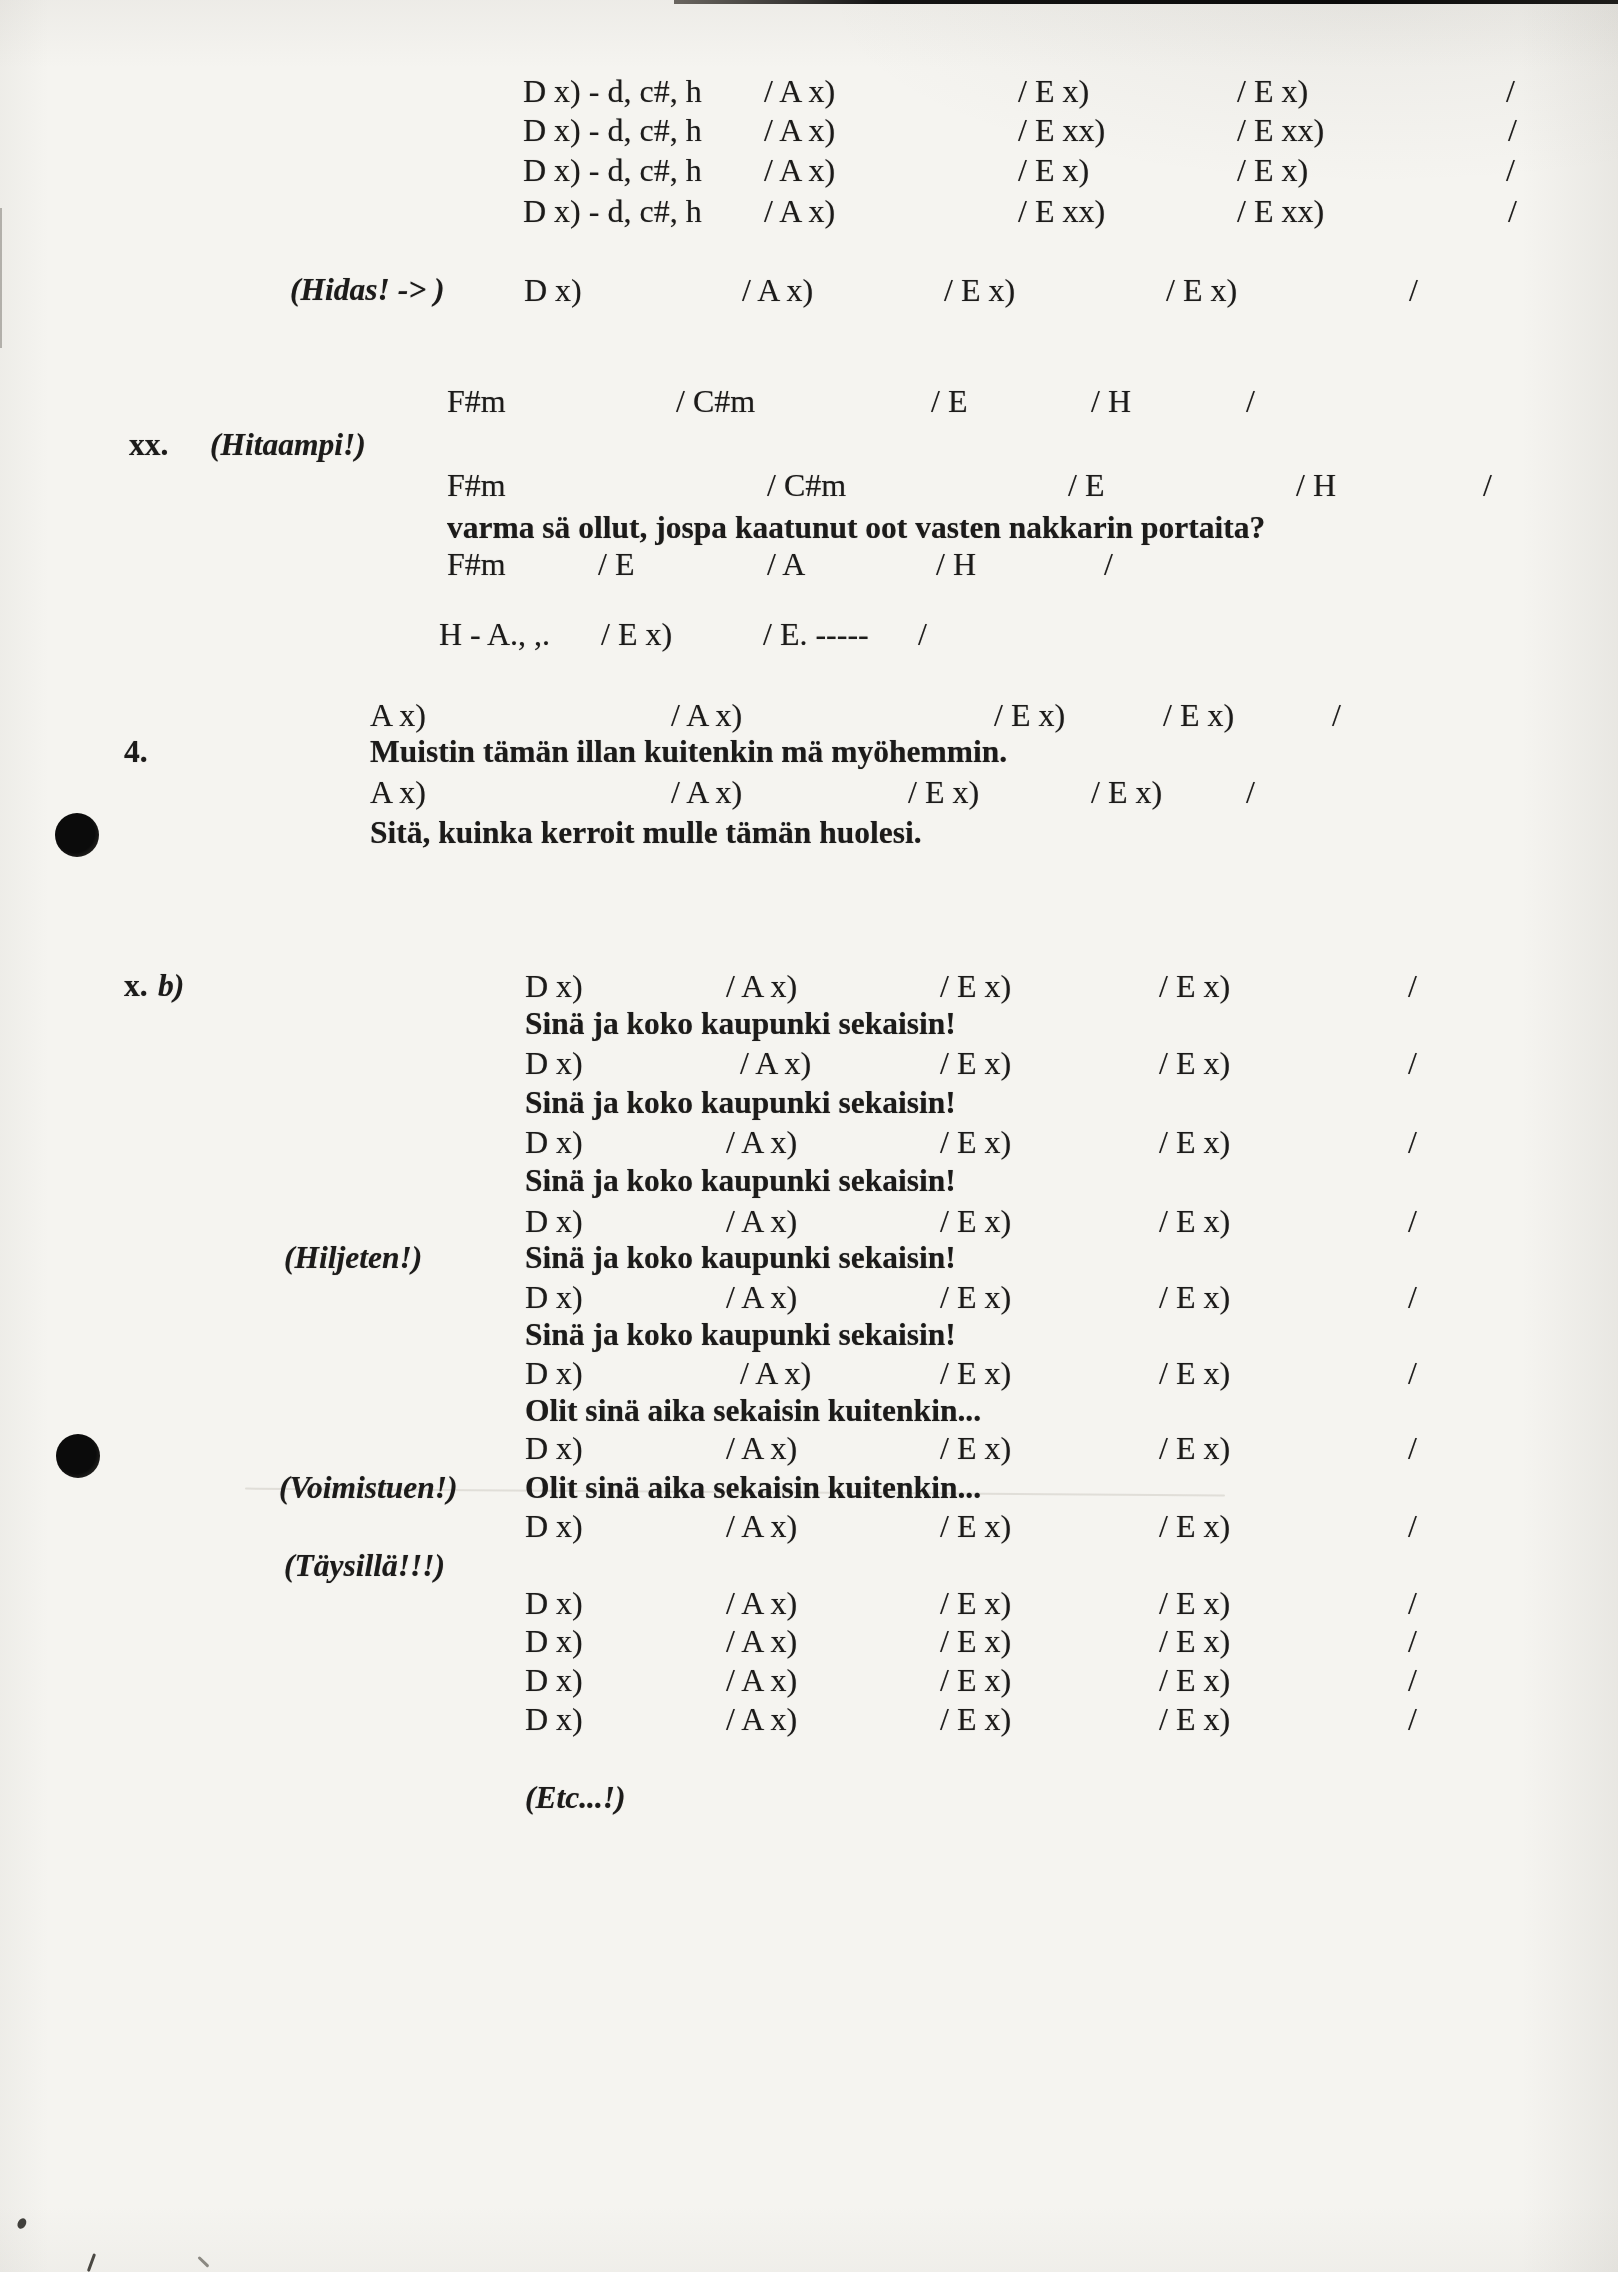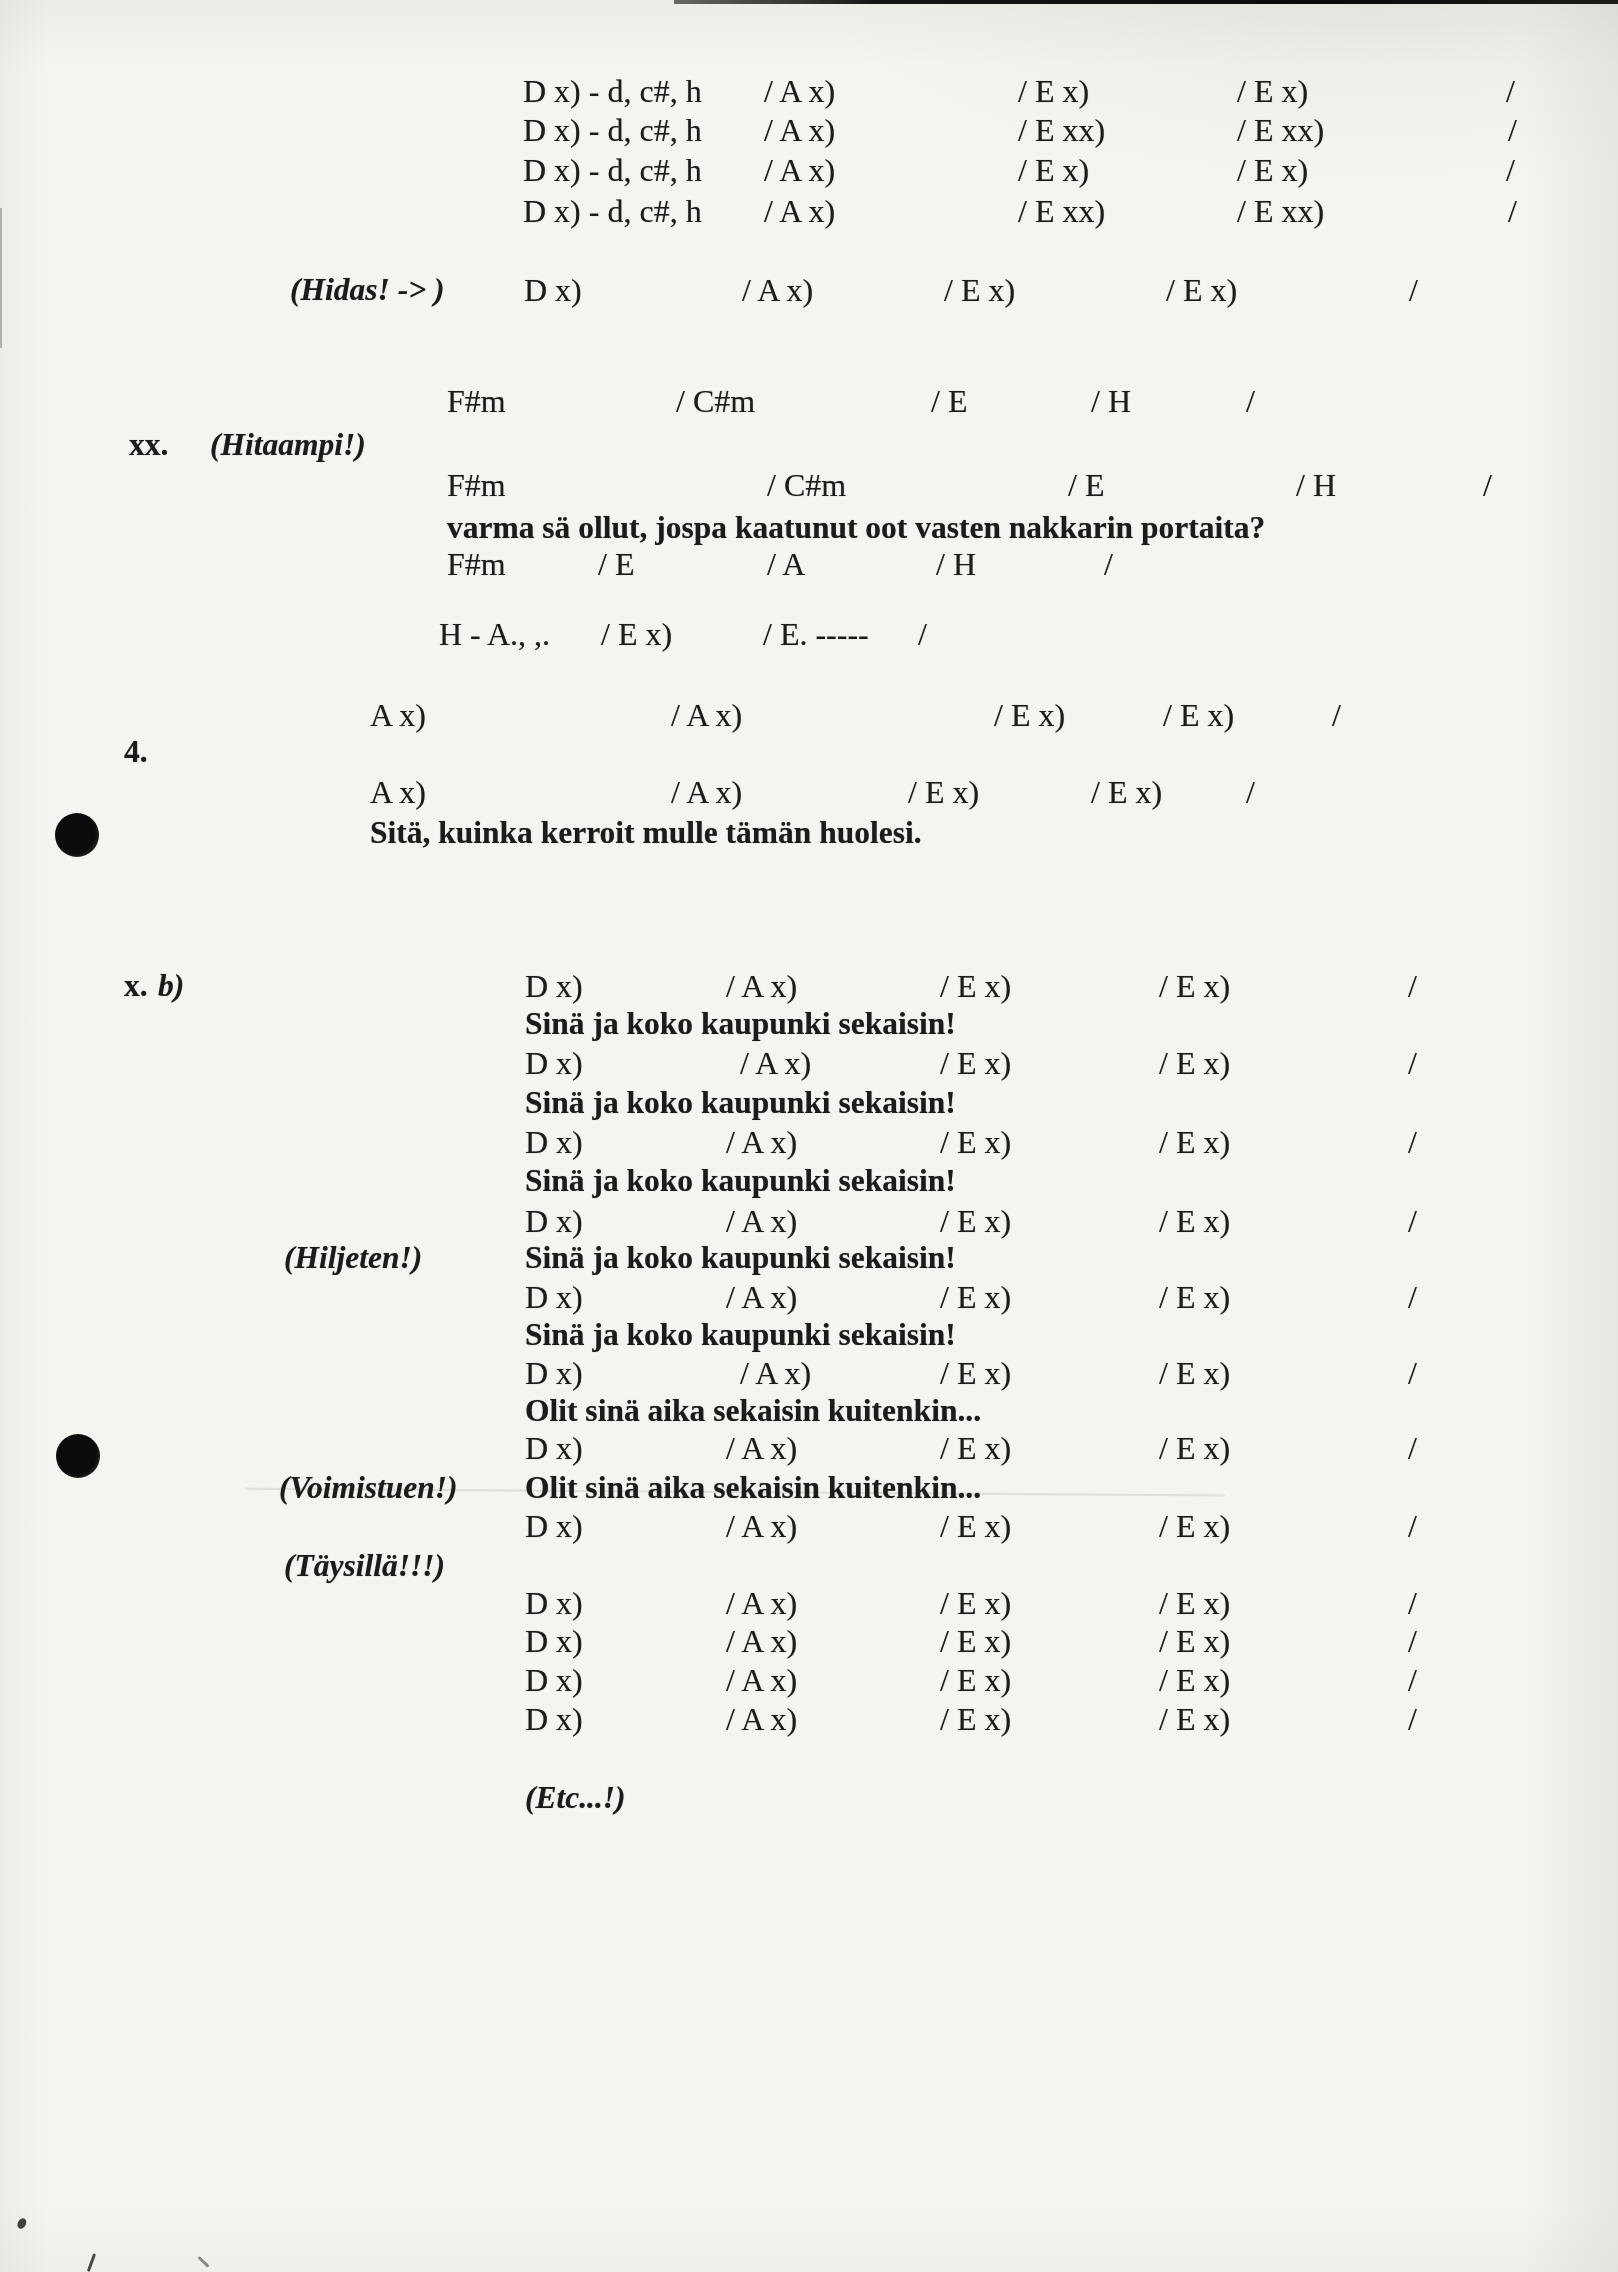--- a/index.html
+++ b/index.html
@@ -129,20 +129,21 @@
       </div>
       <div class="line" style="top: 697px;">
         <span class="tok chord" style="left: 370px;">A x)</span>
         <span class="tok chord" style="left: 671px;">/ A x)</span>
         <span class="tok chord" style="left: 994px;">/ E x)</span>
         <span class="tok chord" style="left: 1163px;">/ E x)</span>
         <span class="tok chord" style="left: 1332px;">/</span>
       </div>
       <div class="line" style="top: 734px;">
         <span class="tok num" style="left: 124px;">4.</span>
+        <span class="tok lyric" style="left: 370px;">Muistin tämän illan kuitenkin mä myöhemmin.</span>
       </div>
       <div class="line" style="top: 774px;">
         <span class="tok chord" style="left: 370px;">A x)</span>
         <span class="tok chord" style="left: 671px;">/ A x)</span>
         <span class="tok chord" style="left: 908px;">/ E x)</span>
         <span class="tok chord" style="left: 1091px;">/ E x)</span>
         <span class="tok chord" style="left: 1246px;">/</span>
       </div>
       <div class="line" style="top: 815px;">
         <span class="tok lyric" style="left: 370px;">Sitä, kuinka kerroit mulle tämän huolesi.</span>

